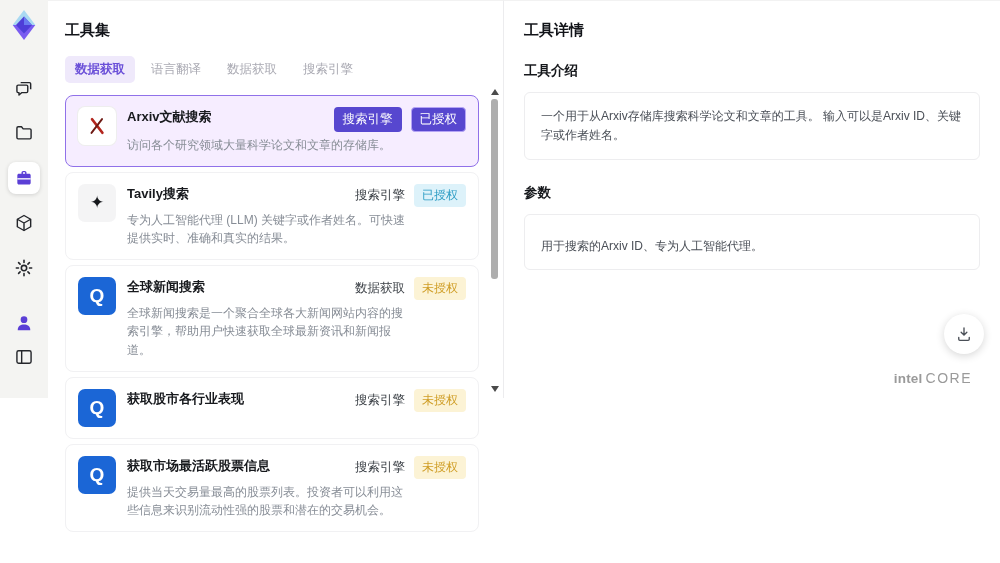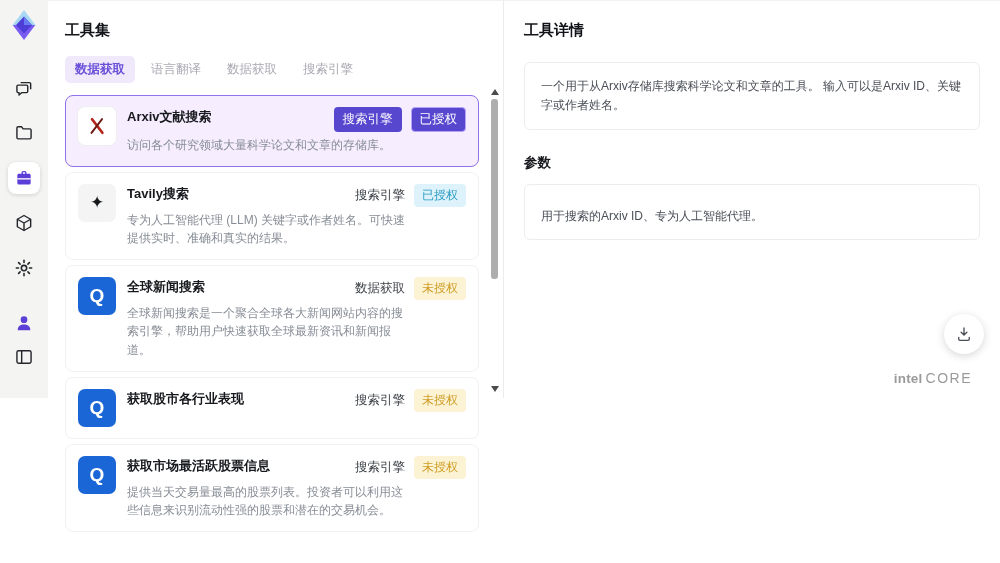--- a/index.html
+++ b/index.html
@@ -242,20 +242,21 @@
     <div class="scrollbar">
       <div class="scroll-arrow up"></div>
       <div class="scroll-thumb"></div>
       <div class="scroll-arrow down"></div>
     </div>
   </div>
 
   <div class="detail">
     <div class="detail-title">工具详情</div>
 
+    <div class="section-heading">工具介绍</div>
     <div class="box intro-box">一个用于从Arxiv存储库搜索科学论文和文章的工具。 输入可以是Arxiv ID、关键字或作者姓名。</div>
 
     <div class="section-heading">参数</div>
     <div class="box">
       <div class="param-desc">用于搜索的Arxiv ID、专为人工智能代理。</div>
     </div>
   </div>
 
   <div class="fab">
     <svg width="18" height="18" viewBox="0 0 24 24" fill="none" stroke="currentColor" stroke-width="1.8" stroke-linecap="round" stroke-linejoin="round">

